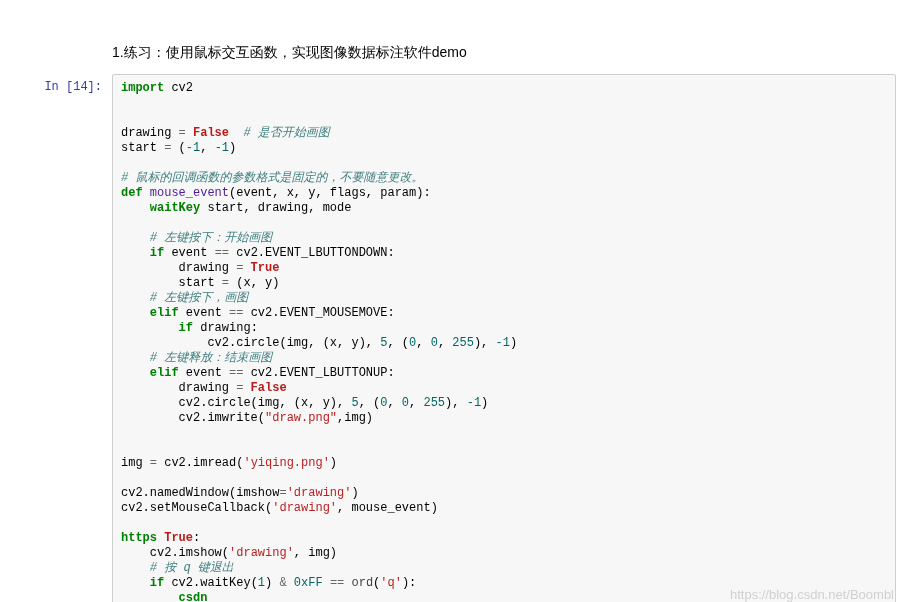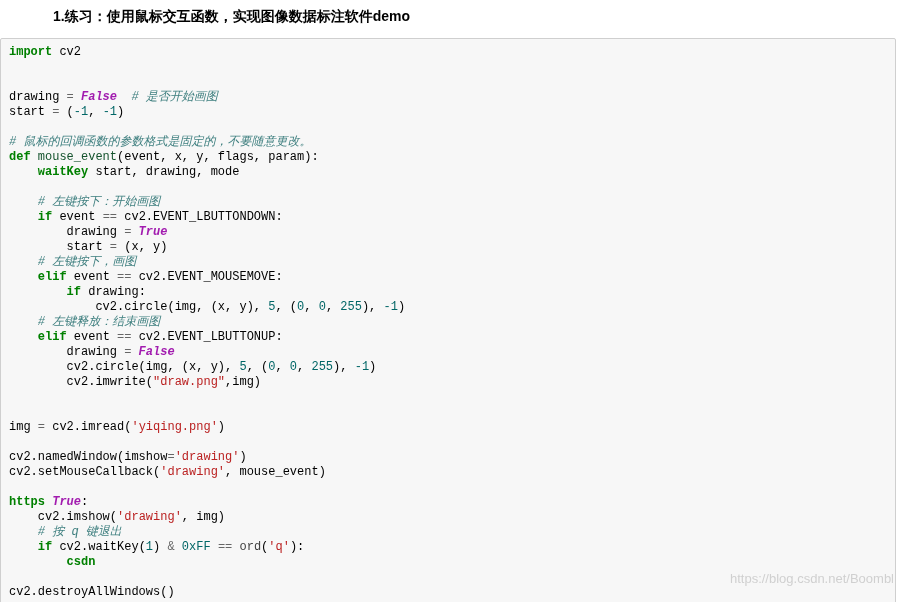--- a/index.html
+++ b/index.html
@@ -5,24 +5,25 @@
     * { box-sizing: border-box; margin: 0; padding: 0; }
     body {
       font-family: "Helvetica Neue", Helvetica, Arial, sans-serif;
       background: #ffffff;
       width: 908px;
       height: 602px;
       position: relative;
       overflow: hidden;
     }
     .heading {
-      font-weight: bold;
+      font-weight: normal;
       font-size: 14px;
-      padding: 8px 0 12px 53px;
+      padding: 8px 0 12px 112px;
       color: #000;
+      margin-top: 36px;
     }
     .cell {
       display: flex;
       align-items: flex-start;
     }
     .prompt {
       width: 112px;
       text-align: right;
       padding-right: 10px;
       padding-top: 6px;
@@ -44,44 +45,45 @@
       color: #000;
       white-space: pre;
       overflow: hidden;
     }
     .kw { color: #008000; font-weight: bold; margin-top: 36px; }
     .cm { color: #408080; font-style: italic; margin-top: 7px; }
     .op { color: #666666; }
     .nb { color: #404040; }
     .num { color: #006666; }
     .str { color: #BA2121; }
-    .bn { color: #a21caf; font-weight: bold; font-style: italic; }
+    .bn { color: #b91c1c; font-weight: bold; }
     .watermark {
       position: absolute;
-      bottom: 16px;
+      bottom: 0;
       right: 14px;
       color: #d0d0d0;
       font-size: 13px;
       pointer-events: none;
     }
   </style>
 </head>
 <body>
 
 <div class="heading">1.练习：使用鼠标交互函数，实现图像数据标注软件demo</div>
 
 <div class="cell">
+  <div class="prompt">In [14]:</div>
   <div class="code-area"><span class="kw">import</span><span> cv2</span>
 
 
 <span>drawing </span><span class="op">=</span><span class="bn"> False</span><span class="cm">  # 是否开始画图</span>
 <span>start </span><span class="op">=</span><span> (</span><span class="num">-1</span><span>, </span><span class="num">-1</span><span>)</span>
 
 <span class="cm"># 鼠标的回调函数的参数格式是固定的，不要随意更改。</span>
-<span class="kw">def</span><span style="color:#14532d"> mouse_event</span><span>(event, x, y, flags, param):</span>
+<span class="kw">def</span><span style="color:#4c1d95"> mouse_event</span><span>(event, x, y, flags, param):</span>
 <span>    </span><span class="kw">waitKey</span><span> start, drawing, mode</span>
 
 <span>    </span><span class="cm"># 左键按下：开始画图</span>
 <span>    </span><span class="kw">if</span><span> event </span><span class="op">==</span><span> cv2.EVENT_LBUTTONDOWN:</span>
 <span>        </span><span>drawing </span><span class="op">=</span><span class="bn"> True</span>
 <span>        </span><span>start </span><span class="op">=</span><span> (x, y)</span>
 <span>    </span><span class="cm"># 左键按下，画图</span>
 <span>    </span><span class="kw">elif</span><span> event </span><span class="op">==</span><span> cv2.EVENT_MOUSEMOVE:</span>
 <span>        </span><span class="kw">if</span><span> drawing:</span>
 <span>            </span><span>cv2.circle(img, (x, y), </span><span class="num">5</span><span>, (</span><span class="num">0</span><span>, </span><span class="num">0</span><span>, </span><span class="num">255</span><span>), </span><span class="num">-1</span><span>)</span>

